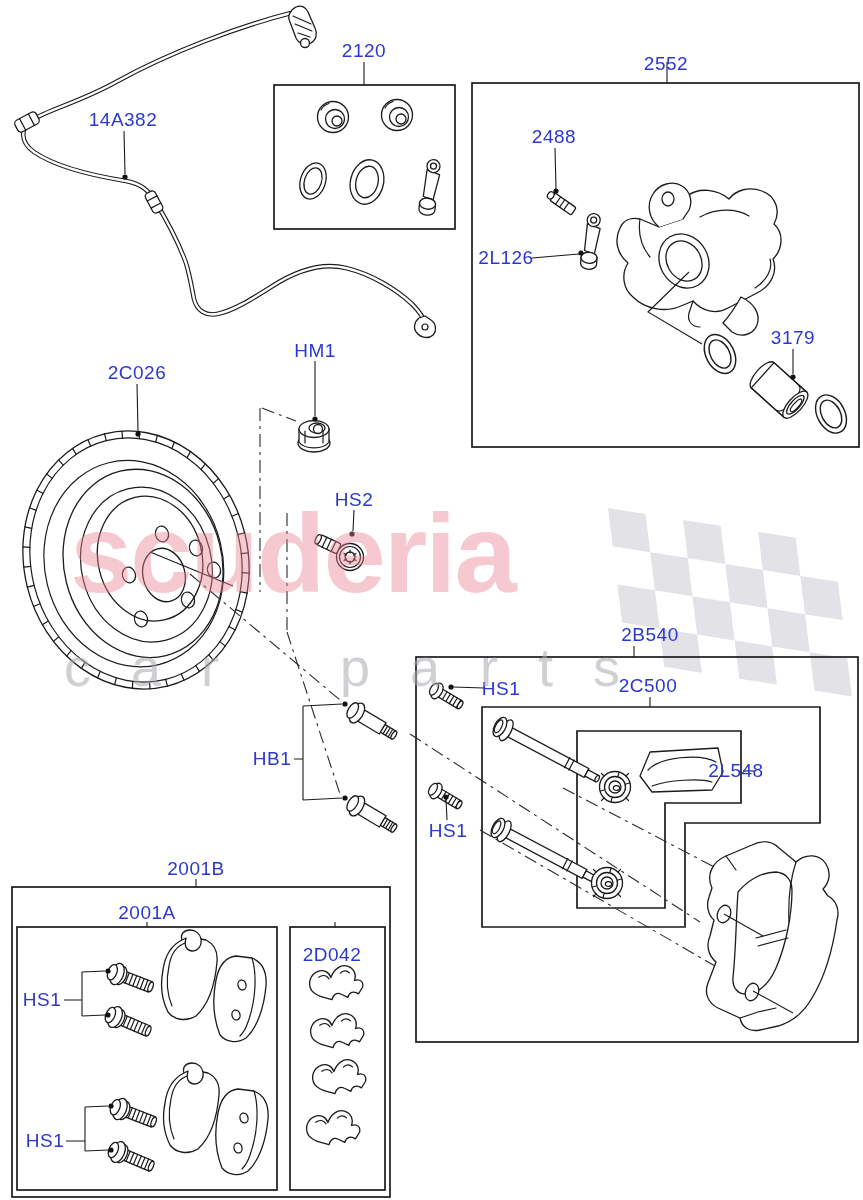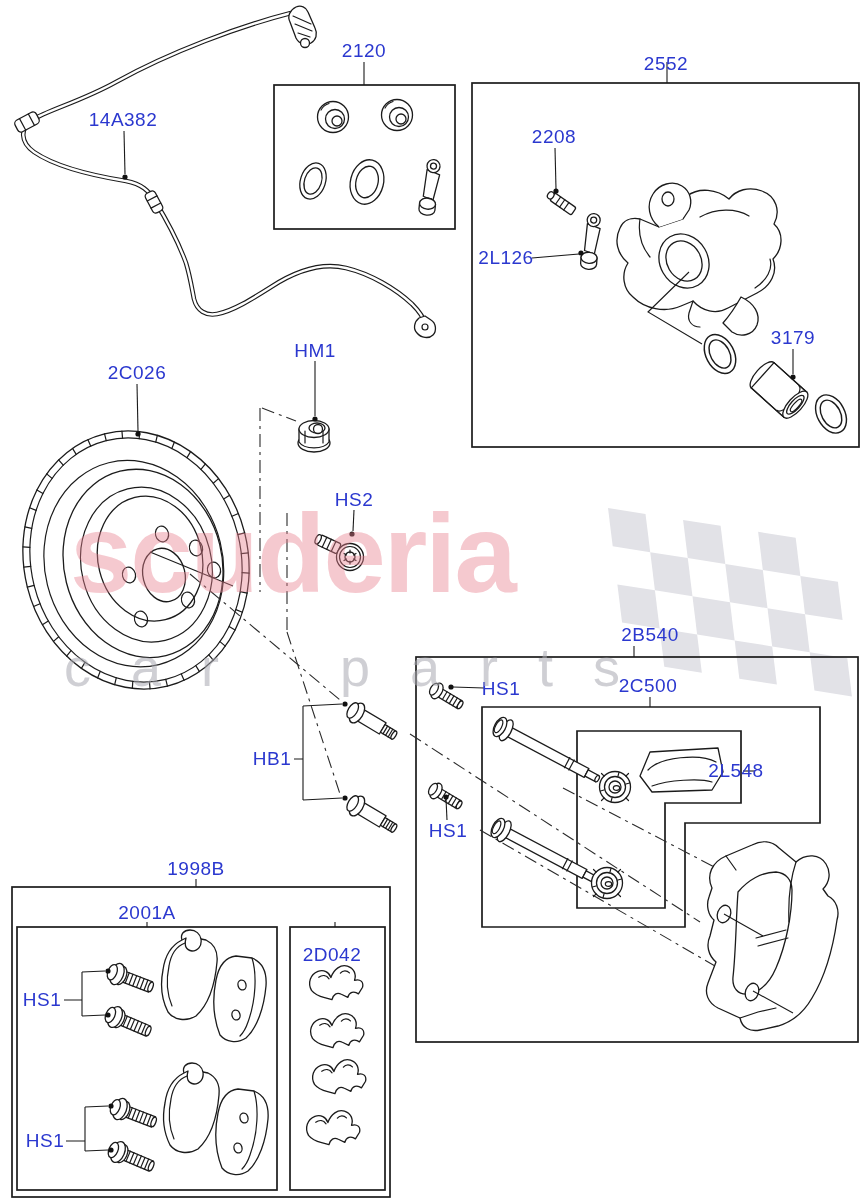--- a/index.html
+++ b/index.html
@@ -374,33 +374,33 @@
       <use href="#clip2d042" transform="translate(332,1123) rotate(-8)"></use>
     </g>
 
     <path class="leader" d="M124,131 L125,174"></path>
       <circle class="dot" cx="125" cy="177" r="2.6"></circle>
   </svg>
 
   <div class="part-label" style="left:364px;top:51px">2120</div>
   <div class="part-label" style="left:666px;top:64px">2552</div>
   <div class="part-label" style="left:123px;top:120px">14A382</div>
-  <div class="part-label" style="left:554px;top:137px">2208</div>
+  <div class="part-label" style="left:554px;top:137px">2488</div>
   <div class="part-label" style="left:506px;top:258px">2L126</div>
   <div class="part-label" style="left:793px;top:338px">3179</div>
   <div class="part-label" style="left:137px;top:373px">2C026</div>
   <div class="part-label" style="left:315px;top:351px">HM1</div>
   <div class="part-label" style="left:354px;top:500px">HS2</div>
   <div class="part-label" style="left:650px;top:635px">2B540</div>
   <div class="part-label" style="left:648px;top:686px">2C500</div>
   <div class="part-label" style="left:736px;top:771px">2L548</div>
   <div class="part-label" style="left:272px;top:759px">HB1</div>
   <div class="part-label" style="left:501px;top:689px">HS1</div>
   <div class="part-label" style="left:448px;top:831px">HS1</div>
-  <div class="part-label" style="left:196px;top:869px">1998B</div>
+  <div class="part-label" style="left:196px;top:869px">2001B</div>
   <div class="part-label" style="left:147px;top:913px">2001A</div>
   <div class="part-label" style="left:332px;top:955px">2D042</div>
   <div class="part-label" style="left:42px;top:1000px">HS1</div>
   <div class="part-label" style="left:45px;top:1141px">HS1</div>
 
   <div id="wm-brand">scuderia</div>
   <div id="wm-sub">car parts</div>
 </div>
 
 </body></html>

